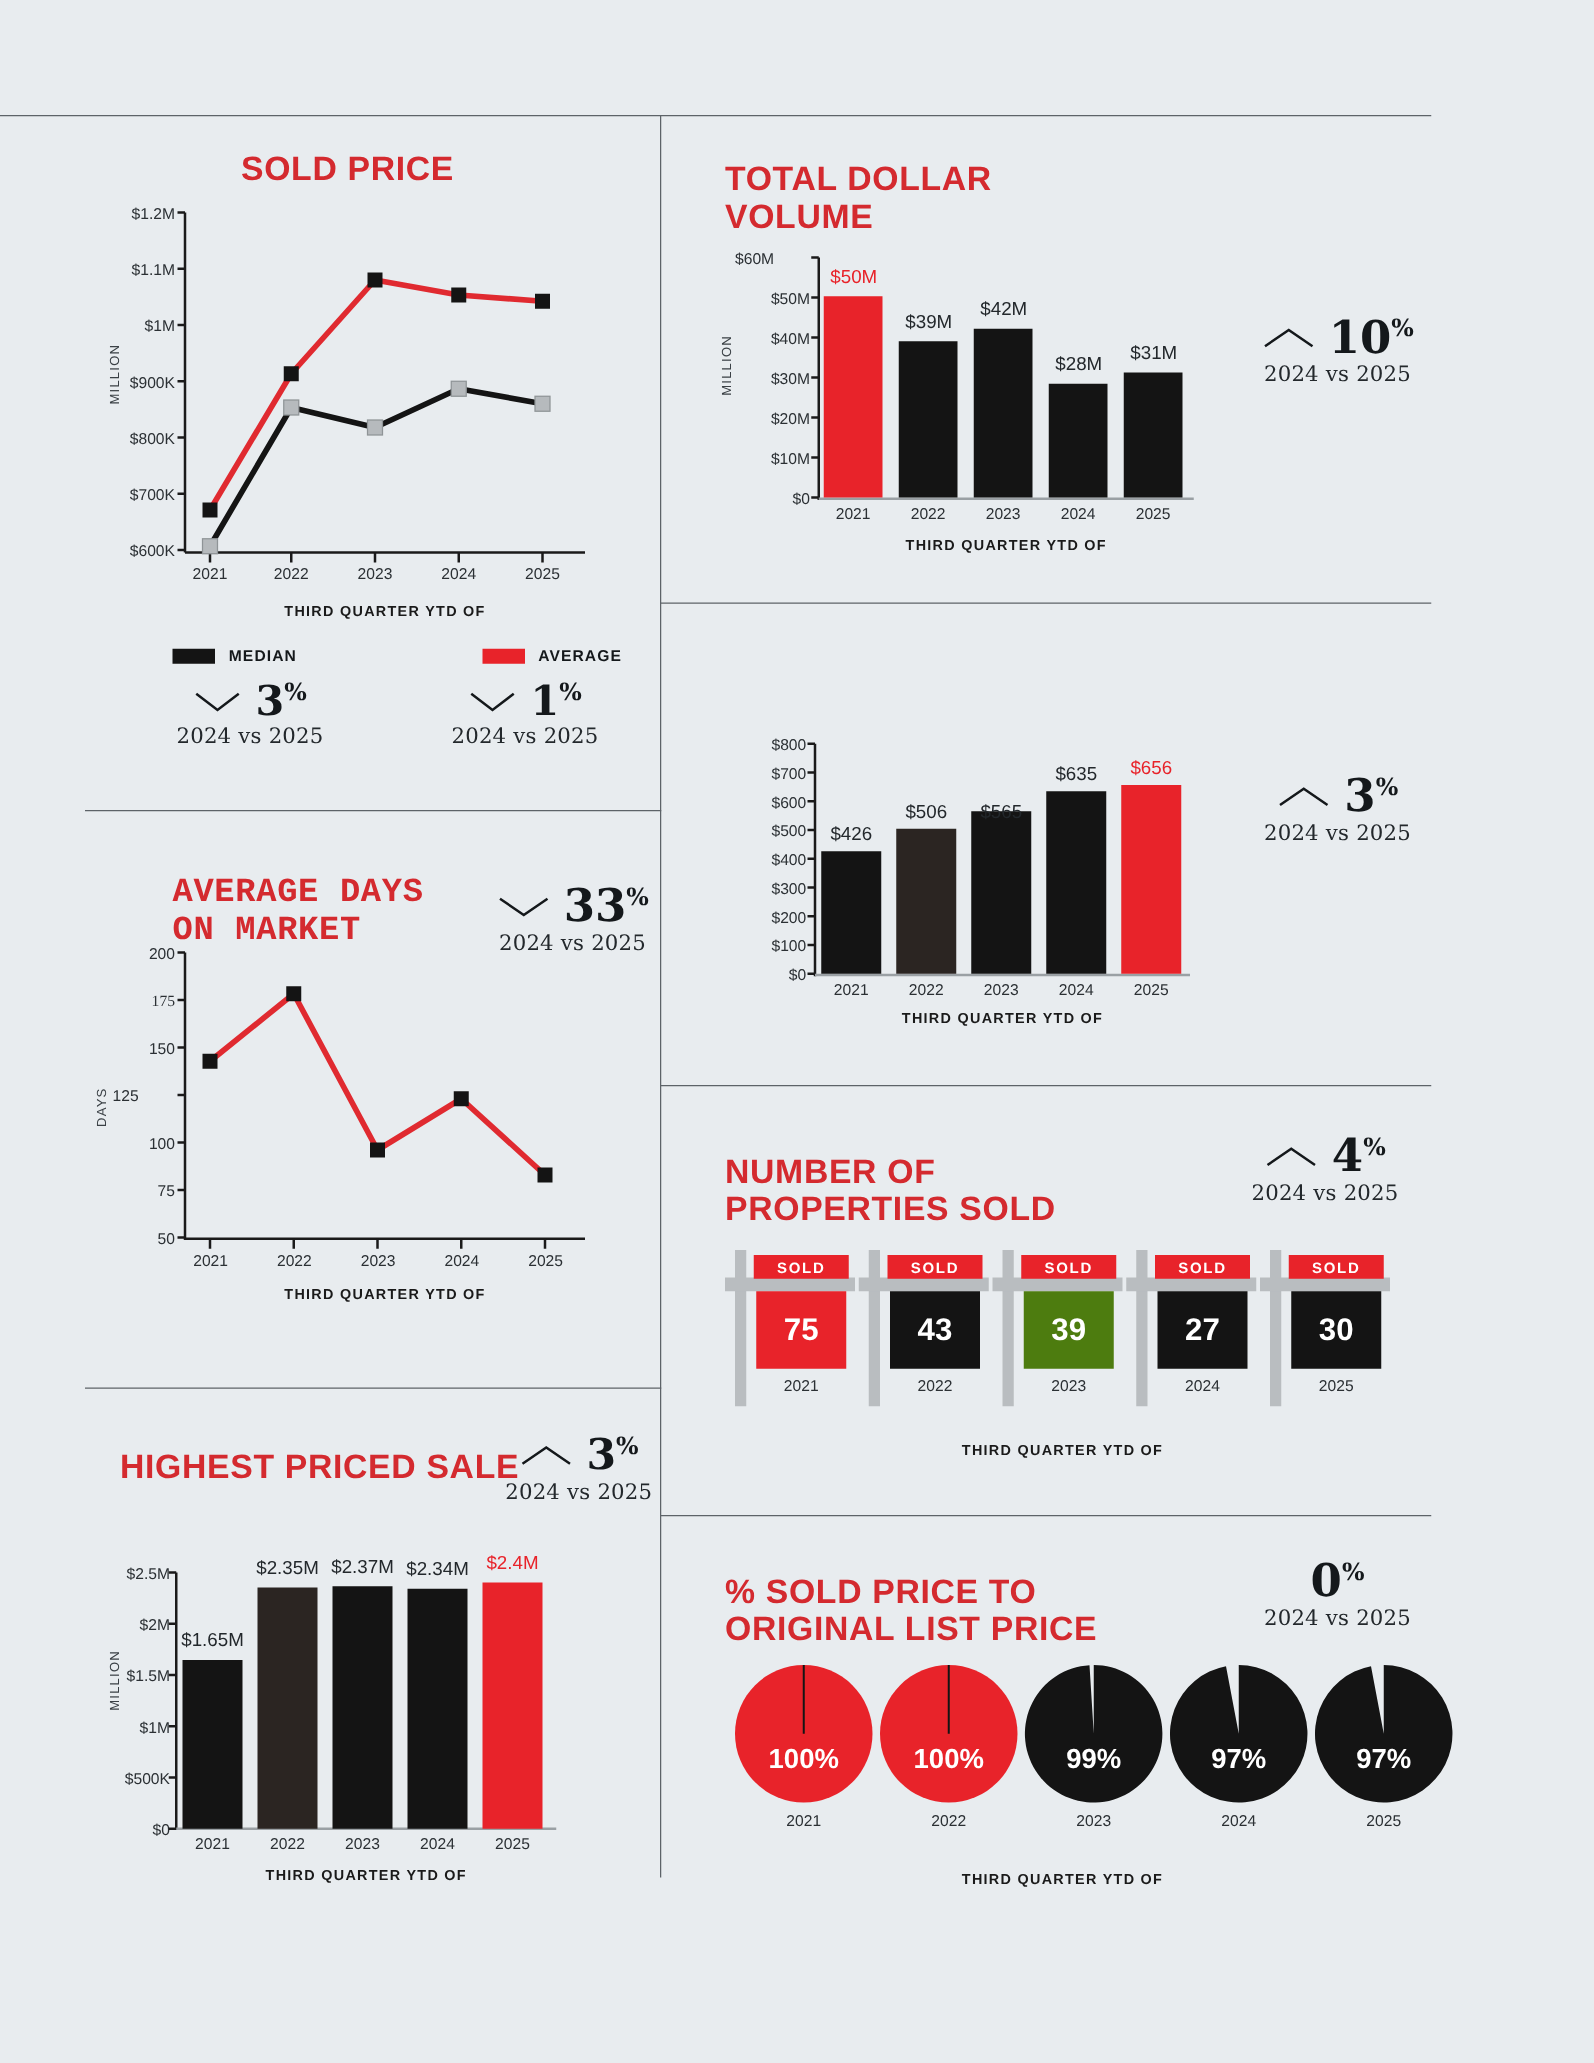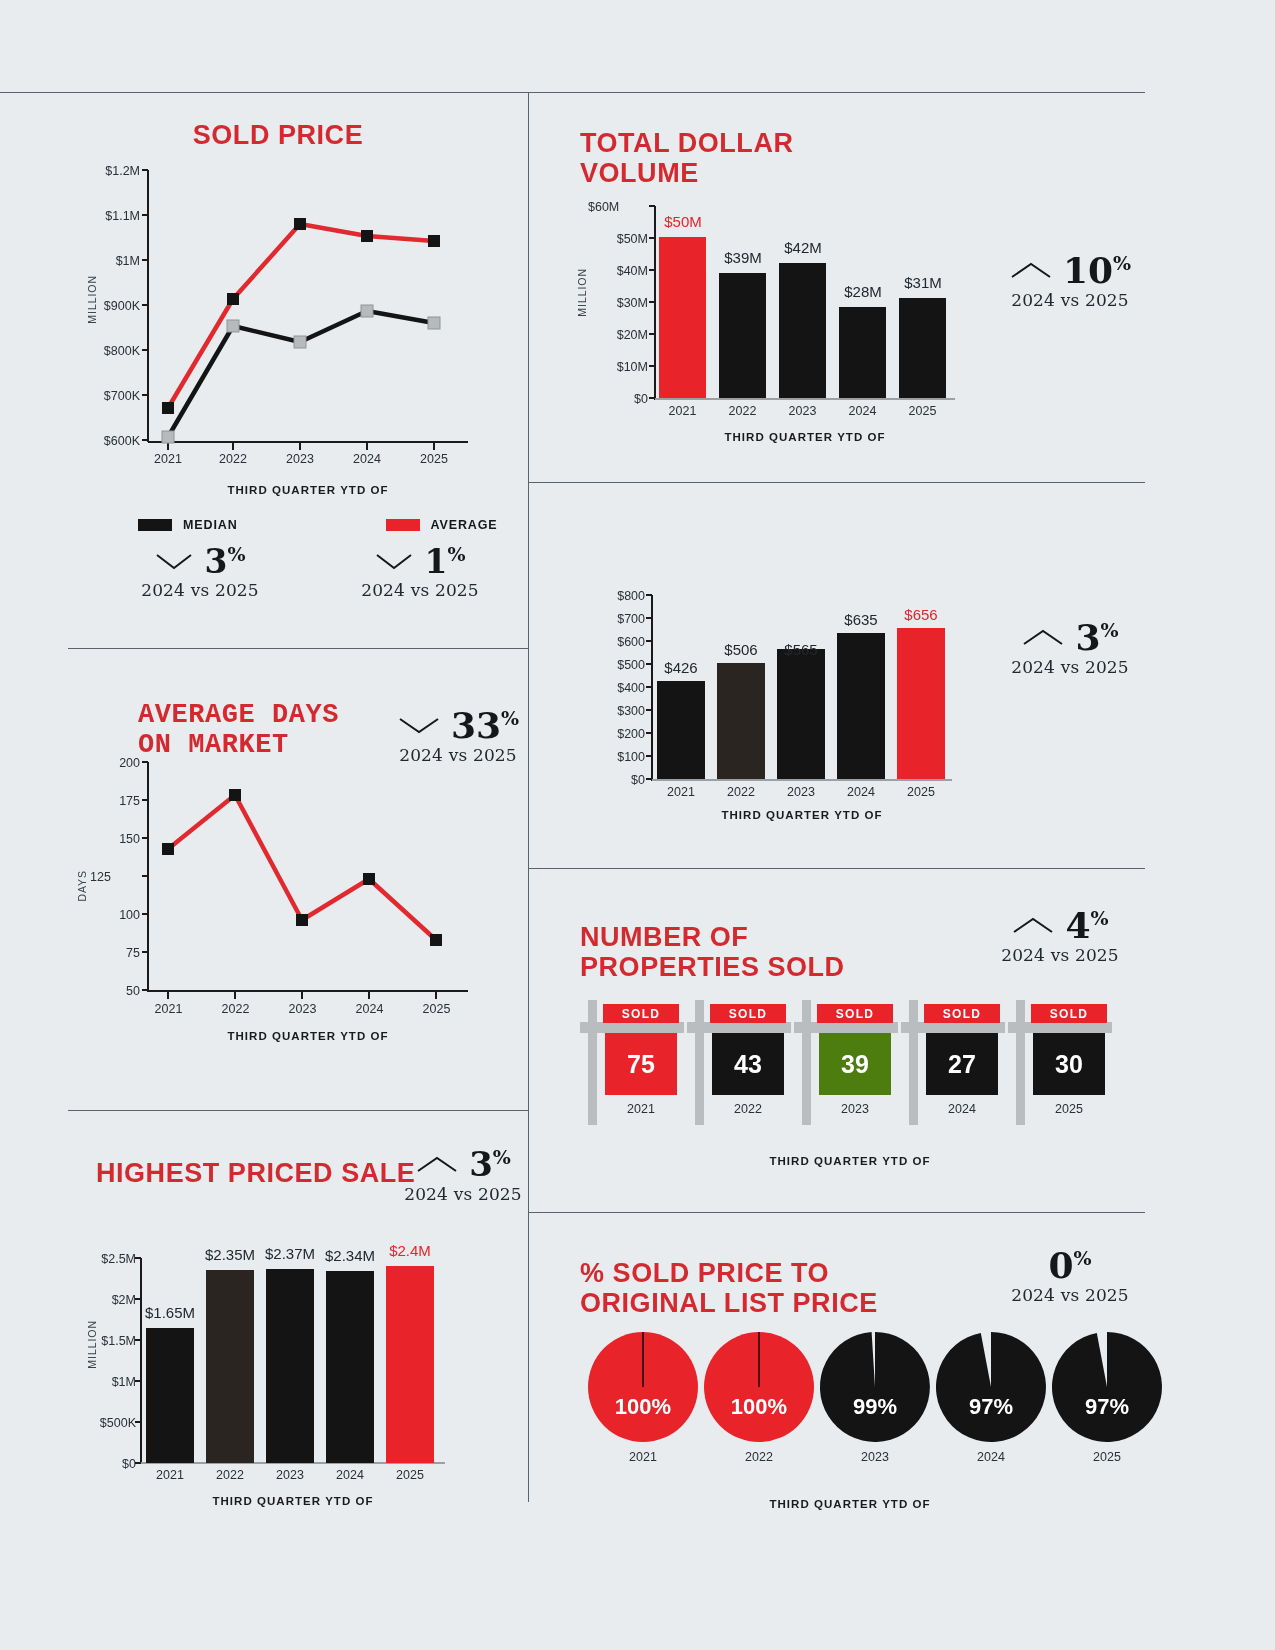--- a/index.html
+++ b/index.html
@@ -312,21 +312,21 @@
   <div class="panel" style="left:68px;top:690px;width:461px;height:400px;">
     <div class="ptitle" style="position:absolute;left:70px;top:10px;font-family:Liberation Mono, monospace;">
       <div>AVERAGE DAYS</div>
       <div>ON MARKET</div>
     </div>
 
     <div class="ylab" style="position:absolute;left:8px;top:180px;">DAYS</div>
 
     <div style="position:absolute;left:0;top:0;width:461px;height:400px;">
       <div class="tick" style="position:absolute;left:22px;top:66px;width:50px;text-align:right;">200</div>
-      <div class="tick" style="position:absolute;left:22px;top:104px;width:50px;text-align:right;">175</div>
+      <div class="tick" style="position:absolute;left:22px;top:104px;width:50px;text-align:right;font-family:Liberation Serif, serif;">175</div>
       <div class="tick" style="position:absolute;left:22px;top:142px;width:50px;text-align:right;">150</div>
       <div class="tick" style="position:absolute;left:22px;top:180px;width:50px;text-align:left;">125</div>
       <div class="tick" style="position:absolute;left:22px;top:218px;width:50px;text-align:right;">100</div>
       <div class="tick" style="position:absolute;left:22px;top:256px;width:50px;text-align:right;">75</div>
       <div class="tick" style="position:absolute;left:22px;top:294px;width:50px;text-align:right;">50</div>
 
       <svg width="440" height="340" style="position:absolute;left:0;top:0;">
         <line x1="80" y1="72" x2="80" y2="302" stroke="#1a1a1a" stroke-width="2"></line>
         <line x1="74" y1="72" x2="80" y2="72" stroke="#1a1a1a" stroke-width="2"></line>
         <line x1="74" y1="110" x2="80" y2="110" stroke="#1a1a1a" stroke-width="2"></line>

